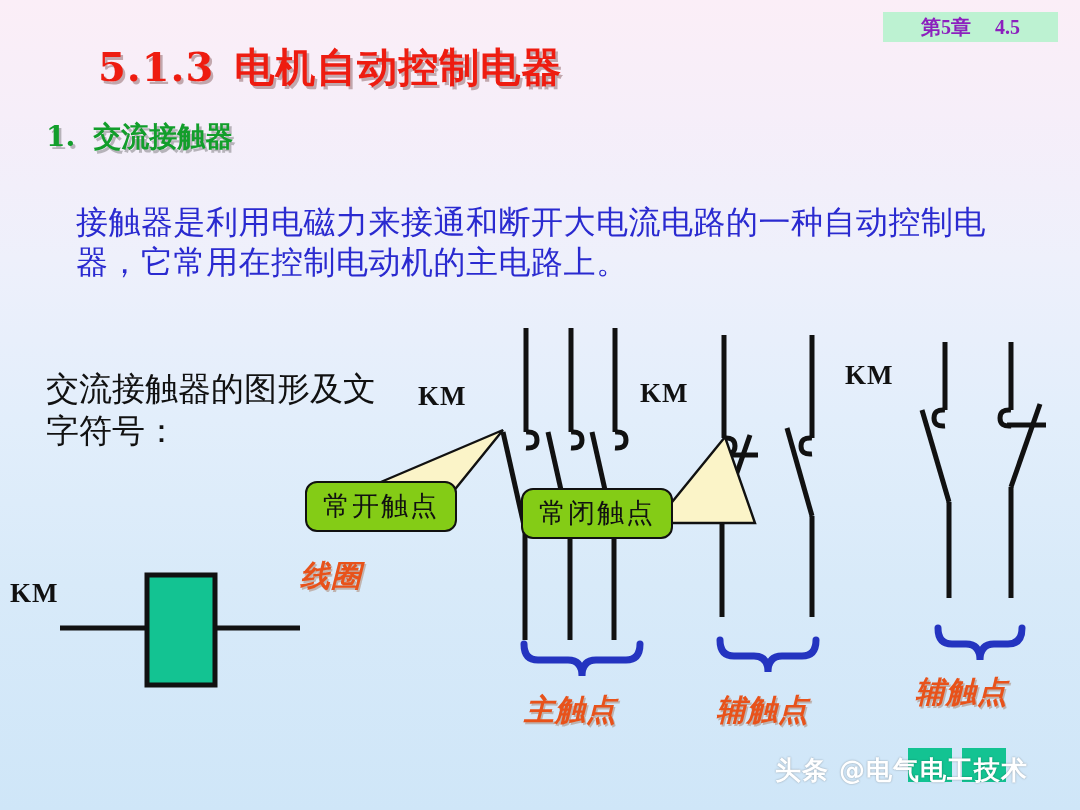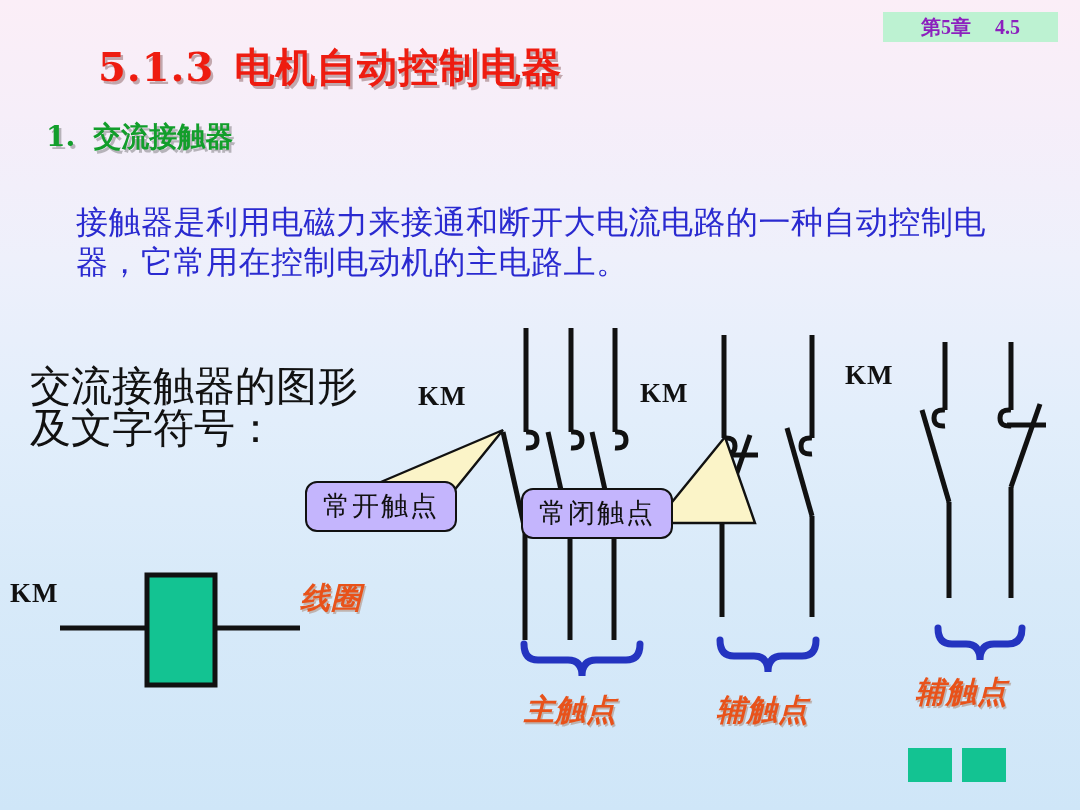--- a/index.html
+++ b/index.html
@@ -47,60 +47,60 @@
   .para{
     position:absolute;left:48px;top:202px;width:920px;
     font-size:32px;line-height:40px;color:#2a2ad0;
     font-family:"DejaVu Serif","Liberation Serif",serif;
     letter-spacing:0.5px;
     margin-left:28px;
   }
 
   
   .fig-caption{
-    position:absolute;left:30px;top:368px;width:360px;
-    font-size:41px;line-height:42px;color:#111;
-    font-family:Liberation Mono, monospace;
+    position:absolute;left:46px;top:368px;width:360px;
+    font-size:33px;line-height:42px;color:#111;
+    font-family:Liberation Serif, serif;
   }
 
   
   .km{
     position:absolute;font-size:27px;font-weight:bold;color:#111;
     font-family:"Liberation Serif","DejaVu Serif",serif;
     letter-spacing:1px;
   }
   .km-main{left:418px;top:381px;}
   .km-aux1{left:640px;top:378px;}
   .km-aux2{left:845px;top:360px;}
   .km-coil{left:10px;top:578px;}
 
   
   .callout{
     position:absolute;
-    background:#c4b5fd;border:2.4px solid #111;border-radius:12px;
+    background:#84cc16;border:2.4px solid #111;border-radius:12px;
     color:#111;font-size:27px;line-height:1;
     font-family:"DejaVu Serif","Liberation Serif",serif;
     padding:9px 16px 11px 16px;white-space:nowrap;z-index:6;
     letter-spacing:2px;
   }
   .callout-no{left:305px;top:481px;}
   .callout-nc{left:521px;top:488px;}
 
   
   .red-label{
     position:absolute;
     font-size:30px;font-weight:bold;font-style:italic;color:#e8521a;
     font-family:"DejaVu Serif","Liberation Serif",serif;
     white-space:nowrap;letter-spacing:1px;
     text-shadow:1.6px 1.6px 0 rgba(150,80,40,.35);
   }
   .lab-main{left:524px;top:690px;}
   .lab-aux1{left:716px;top:690px;}
   .lab-aux2{left:915px;top:672px;}
-  .lab-coil{left:300px;top:578px;}
+  .lab-coil{left:300px;top:556px;}
 
   
   .watermark{
     position:absolute;left:775px;top:753px;
     font-size:26px;font-weight:bold;color:#fff;
     font-family:"DejaVu Sans","Liberation Sans",sans-serif;
     white-space:nowrap;z-index:9;
     text-shadow:0 0 2px rgba(0,0,0,.35);
     letter-spacing:1px;
   }
@@ -205,14 +205,15 @@
   <div class="km km-coil">KM</div>
 
   <div class="callout callout-no">常开触点</div>
   <div class="callout callout-nc">常闭触点</div>
 
   <div class="red-label lab-coil">线圈</div>
   <div class="red-label lab-main">主触点</div>
   <div class="red-label lab-aux1">辅触点</div>
   <div class="red-label lab-aux2">辅触点</div>
 
+  <div class="watermark">头条 @电气电工技术</div>
 
 </div>
 
 </body></html>

